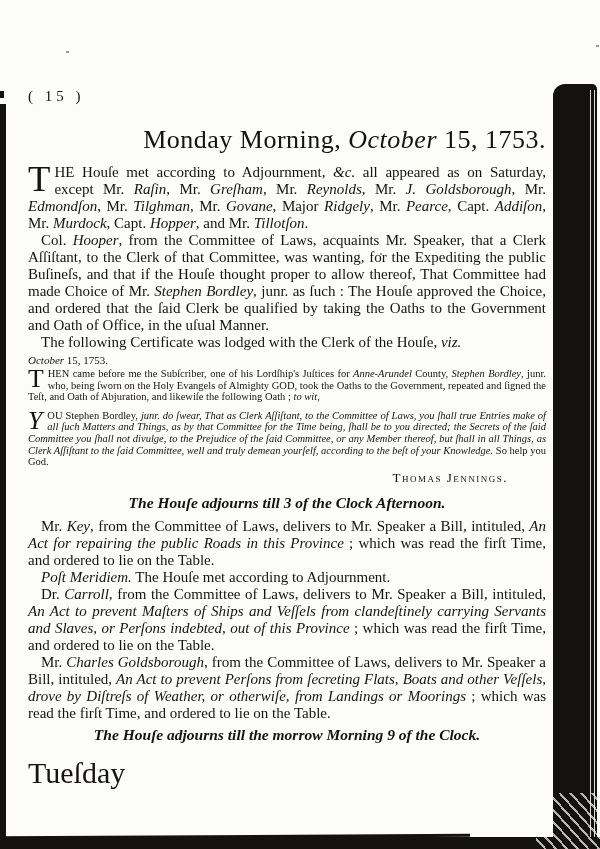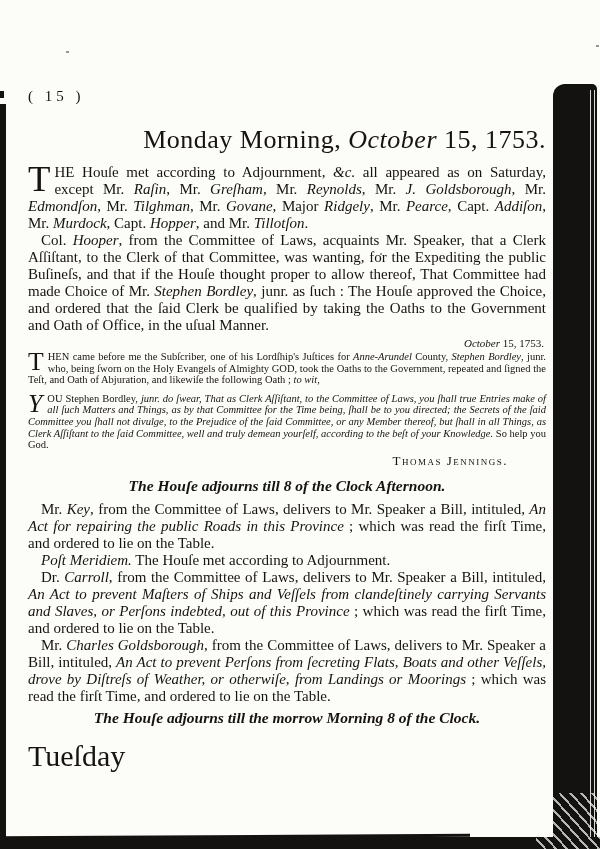--- a/index.html
+++ b/index.html
@@ -24,21 +24,21 @@
     letter-spacing:0.5px;
   }
   p.body{
     margin:0;font-size:15px;line-height:17px;text-align:justify;
   }
   p.indent{text-indent:13px;}
   p.smalltype{
     margin:2px 0 0 0;font-size:10.5px;line-height:11.6px;text-align:justify;
   }
   .dateline{
-    margin:3px 2px 0 0;font-size:11px;line-height:12px;text-align:right;
+    margin:3px 2px 0 0;font-size:11px;line-height:12px;
   }
   .sig{
     margin:2px 38px 0 0;font-size:13px;text-align:right;
     font-variant:small-caps;letter-spacing:1.5px;
   }
   .adjourn{
     margin:8px 0 7px 0;font-size:15.5px;line-height:17px;text-align:center;
     font-style:italic;font-weight:bold;
   }
   .catchword{
@@ -87,40 +87,41 @@
 <div class="content">
 
   <div class="folio">(  15  )</div>
 
   <h1 class="title"><span>Monday Morning, </span><span class="run-i">October</span><span> 15, 1753.</span></h1>
 
   <p class="body"><span class="run-dc">T</span><span>HE Houſe met according to Adjournment, </span><span class="run-i">&amp;c.</span><span> all appeared as on Saturday, except Mr. </span><span class="run-i">Raſin</span><span>, Mr. </span><span class="run-i">Greſham</span><span>, Mr. </span><span class="run-i">Reynolds</span><span>, Mr. </span><span class="run-i">J. Goldsborough</span><span>, Mr. </span><span class="run-i">Edmondſon</span><span>, Mr. </span><span class="run-i">Tilghman</span><span>, Mr. </span><span class="run-i">Govane</span><span>, Major </span><span class="run-i">Ridgely</span><span>, Mr. </span><span class="run-i">Pearce</span><span>, Capt. </span><span class="run-i">Addiſon</span><span>, Mr. </span><span class="run-i">Murdock</span><span>, Capt. </span><span class="run-i">Hopper</span><span>, and Mr. </span><span class="run-i">Tillotſon</span><span>.</span></p>
 
   <p class="body indent"><span>Col. </span><span class="run-i">Hooper</span><span>, from the Committee of Laws, acquaints Mr. Speaker, that a Clerk Aſſiſtant, to the Clerk of that Committee, was wanting, for the Expediting the public Buſineſs, and that if the Houſe thought proper to allow thereof, That Committee had made Choice of Mr. </span><span class="run-i">Stephen Bordley</span><span>, junr. as ſuch :  The Houſe approved the Choice, and ordered that the ſaid Clerk be qualified by taking the Oaths to the Government and Oath of Office, in the uſual Manner.</span></p>
 
+  <p class="body indent"><span>The following Certificate was lodged with the Clerk of the Houſe, </span><span class="run-i">viz.</span></p>
 
   <div class="dateline"><span class="run-i">October</span><span> 15, 1753.</span></div>
 
   <p class="smalltype"><span class="run-dc">T</span><span>HEN came before me the Subſcriber, one of his Lordſhip's Juſtices for </span><span class="run-i">Anne-Arundel</span><span> County, </span><span class="run-i">Stephen Bordley</span><span>, junr. who, being ſworn on the Holy Evangels of Almighty GOD, took the Oaths to the Government, repeated and ſigned the Teſt, and Oath of Abjuration, and likewiſe the following Oath ; </span><span class="run-i">to wit</span><span>,</span></p>
 
   <p class="smalltype" style="margin-top:7px;"><span class="run-dci">Y</span><span>OU Stephen Bordley, </span><span class="run-i">junr. do ſwear, That as Clerk Aſſiſtant, to the Committee of Laws, you ſhall true Entries make of all ſuch Matters and Things, as by that Committee for the Time being, ſhall be to you directed; the Secrets of the ſaid Committee you ſhall not divulge, to the Prejudice of the ſaid Committee, or any Member thereof, but ſhall in all Things, as Clerk Aſſiſtant to the ſaid Committee, well and truly demean yourſelf, according to the beſt of your Knowledge.</span><span>  So help you God.</span></p>
 
   <div class="sig">Thomas Jennings.</div>
 
-  <p class="adjourn">The Houſe adjourns till 8 of the Clock Afternoon.</p>
+  <p class="adjourn">The Houſe adjourns till 3 of the Clock Afternoon.</p>
 
   <p class="body indent"><span>Mr. </span><span class="run-i">Key</span><span>, from the Committee of Laws, delivers to Mr. Speaker a Bill, intituled, </span><span class="run-i">An Act for repairing the public Roads in this Province</span><span> ; which was read the firſt Time, and ordered to lie on the Table.</span></p>
 
   <p class="body indent"><span class="run-i">Poſt Meridiem.</span><span>  The Houſe met according to Adjournment.</span></p>
 
   <p class="body indent"><span>Dr. </span><span class="run-i">Carroll</span><span>, from the Committee of Laws, delivers to Mr. Speaker a Bill, intituled, </span><span class="run-i">An Act to prevent Maſters of Ships and Veſſels from clandeſtinely carrying Servants and Slaves, or Perſons indebted, out of this Province</span><span> ; which was read the firſt Time, and ordered to lie on the Table.</span></p>
 
   <p class="body indent"><span>Mr. </span><span class="run-i">Charles Goldsborough</span><span>, from the Committee of Laws, delivers to Mr. Speaker a Bill, intituled, </span><span class="run-i">An Act to prevent Perſons from ſecreting Flats, Boats and other Veſſels, drove by Diſtreſs of Weather, or otherwiſe, from Landings or Moorings</span><span> ; which was read the firſt Time, and ordered to lie on the Table.</span></p>
 
-  <p class="adjourn" style="margin:4px 0 0 0;">The Houſe adjourns till the morrow Morning 8 of the Clock.</p>
+  <p class="adjourn" style="margin:4px 0 0 0;">The Houſe adjourns till the morrow Morning 9 of the Clock.</p>
 
   <div class="catchword">Tueſday</div>
 
 </div>
 
 <div class="border-left"></div>
 <div class="border-left-nub"></div>
 <div class="border-right">
   <div class="streaks"></div>
 </div>

